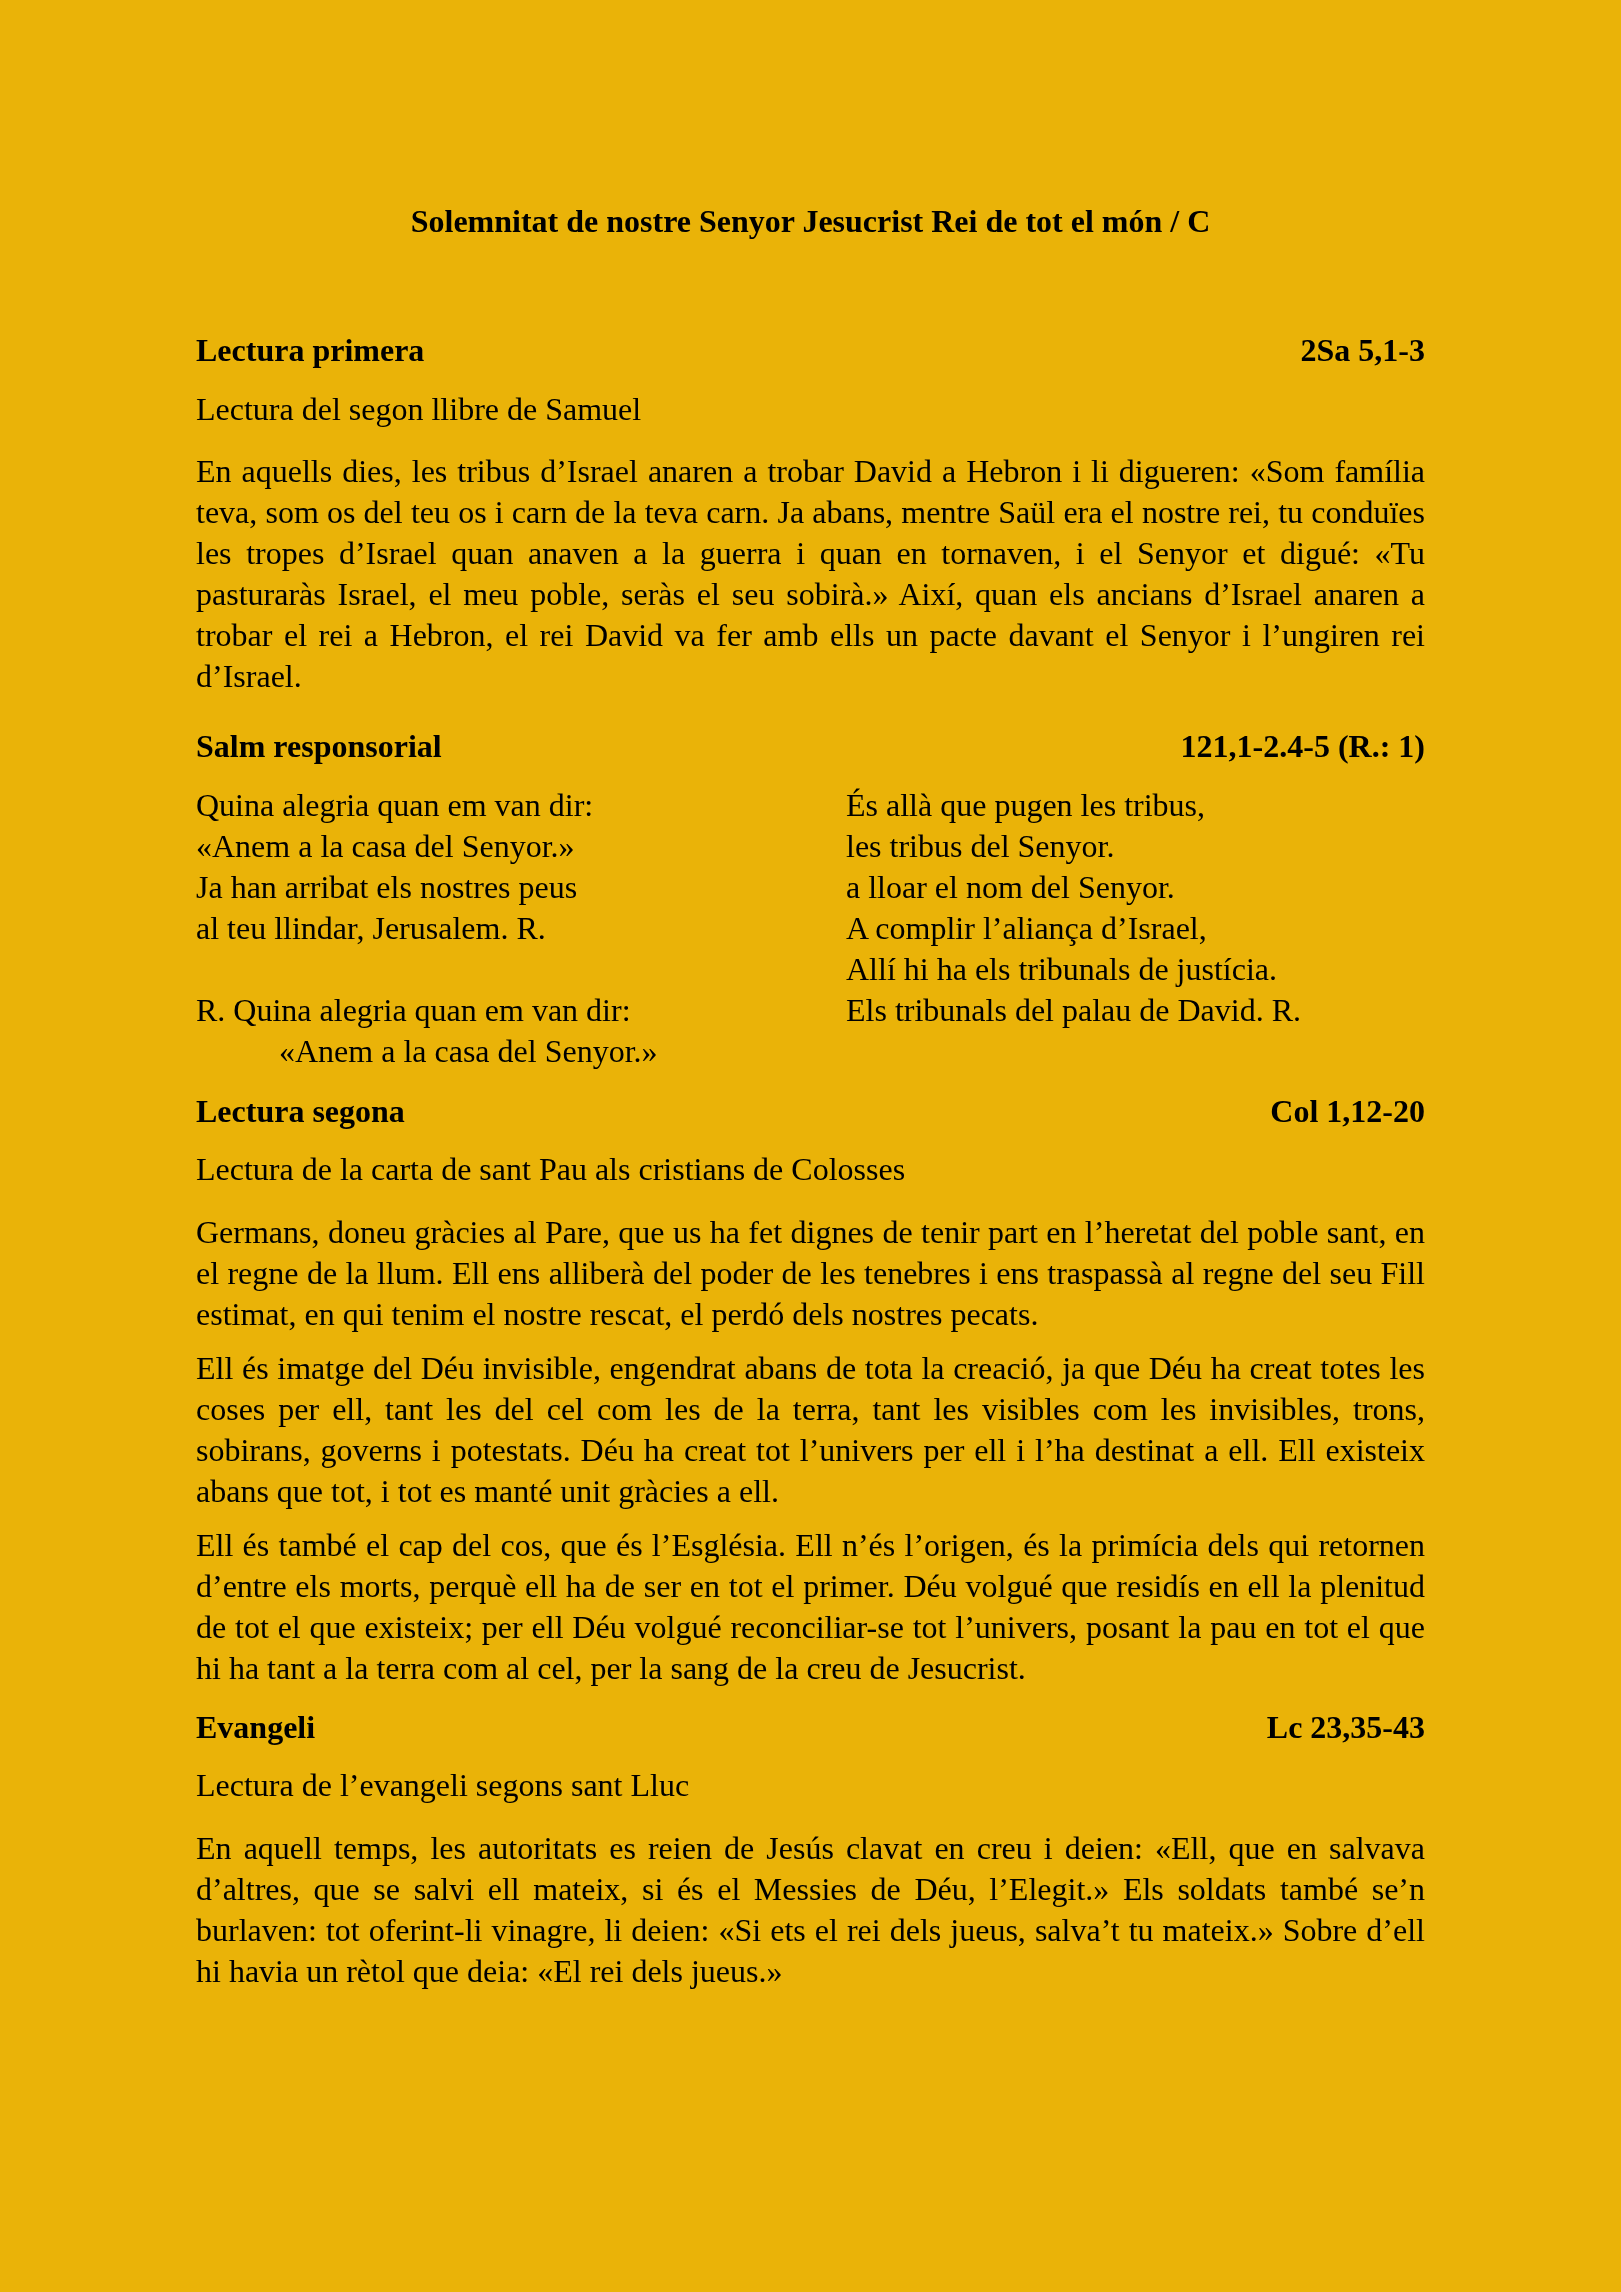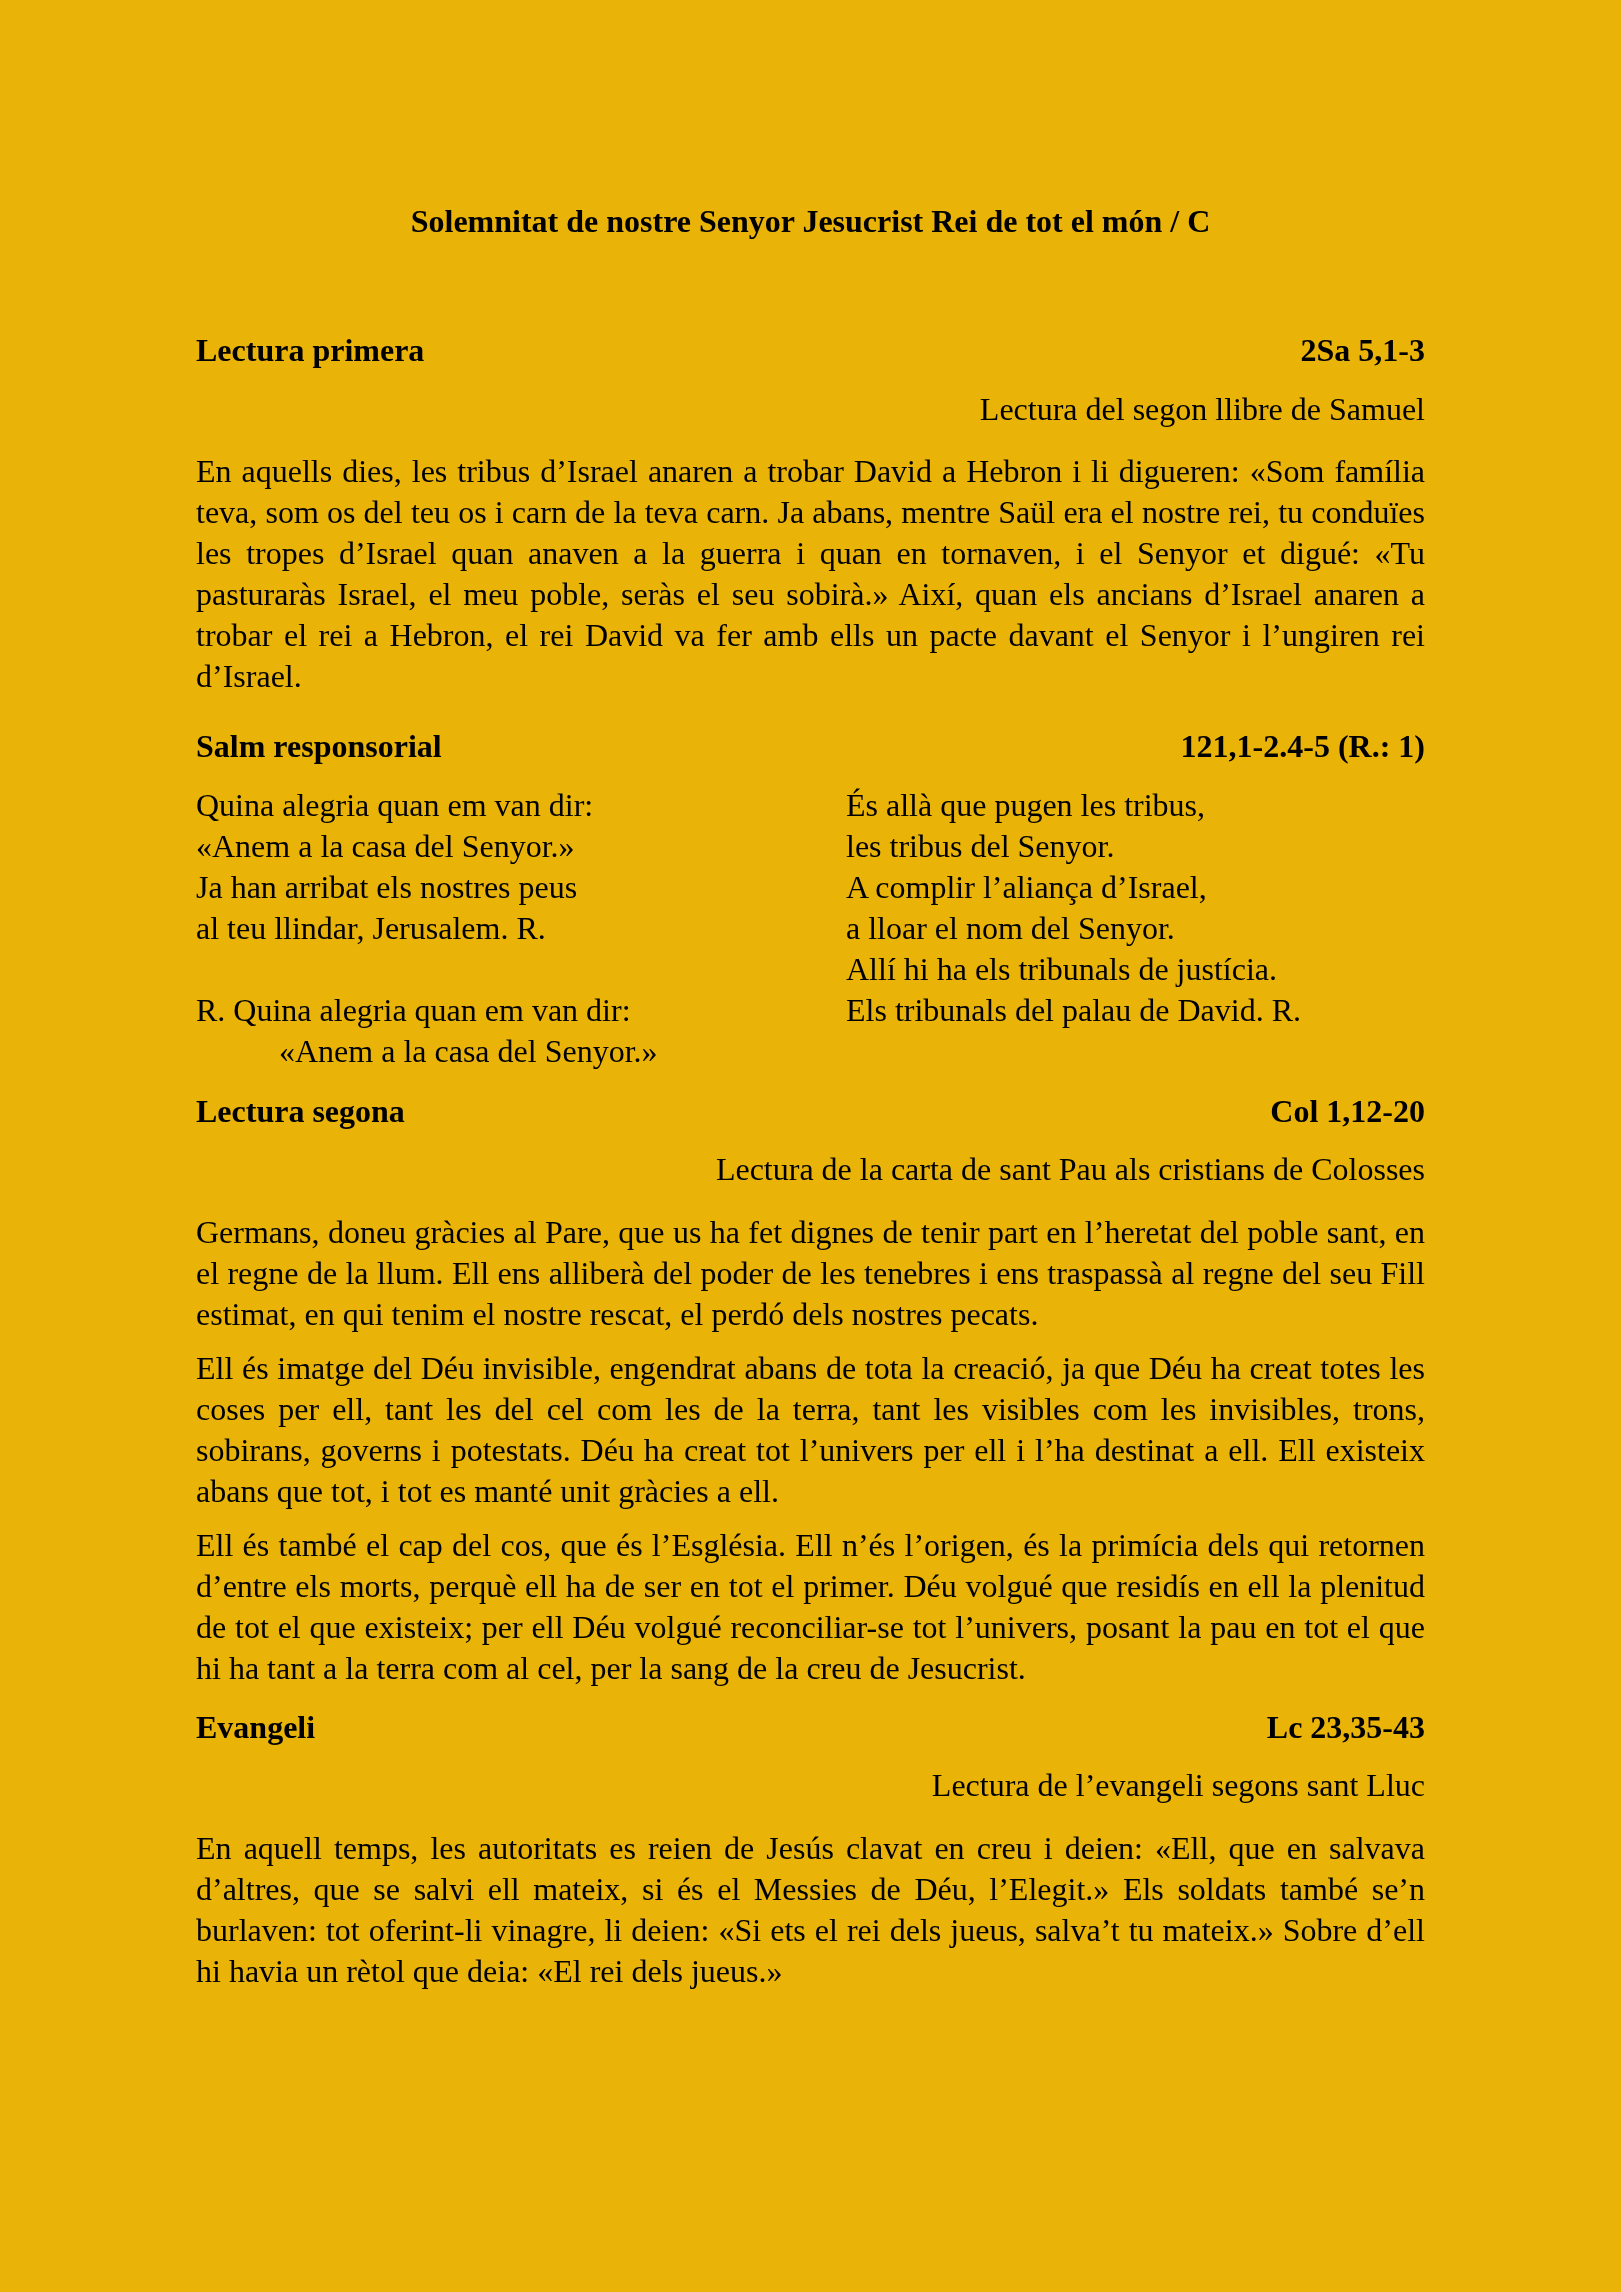--- a/index.html
+++ b/index.html
@@ -33,21 +33,20 @@
     align-items: baseline;
   }
   .sec-head .h { font-weight: bold; }
   .sec-head .ref { font-weight: bold; }
   .mt-first { margin-top: 88px; }
   .mt-salm  { margin-top: 29px; text-align: center; }
   .mt-sec2  { margin-top: 19px; }
   .mt-evang { margin-top: 17.6px; }
   .source {
     margin: 17.6px 0 0 0;
-    text-align: right;
   }
   .para {
     margin: 21.6px 0 0 0;
     text-align: justify;
   }
   .para + .para { margin-top: 13px; }
   .psalm {
     margin-top: 17.6px;
     display: grid;
     grid-template-columns: 650px 1fr;
@@ -85,22 +84,22 @@
         <div class="psalm-line">«Anem a la casa del Senyor.»</div>
         <div class="psalm-line">Ja han arribat els nostres peus</div>
         <div class="psalm-line">al teu llindar, Jerusalem. R.</div>
         <div class="psalm-line"></div>
         <div class="psalm-line">R. Quina alegria quan em van dir:</div>
         <div class="psalm-line indent">«Anem a la casa del Senyor.»</div>
       </div>
       <div class="psalm-col">
         <div class="psalm-line">És allà que pugen les tribus,</div>
         <div class="psalm-line">les tribus del Senyor.</div>
+        <div class="psalm-line">a lloar el nom del Senyor.</div>
         <div class="psalm-line">A complir l’aliança d’Israel,</div>
-        <div class="psalm-line">a lloar el nom del Senyor.</div>
         <div class="psalm-line">Allí hi ha els tribunals de justícia.</div>
         <div class="psalm-line">Els tribunals del palau de David. R.</div>
       </div>
     </div>
   </section>
 
   <section>
     <div class="sec-head mt-sec2">
       <span class="h">Lectura segona</span>
       <span class="ref">Col 1,12-20</span>

